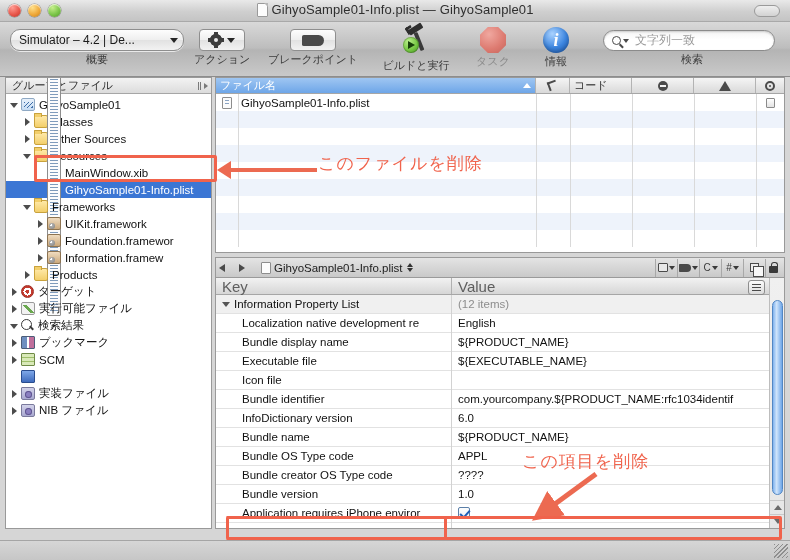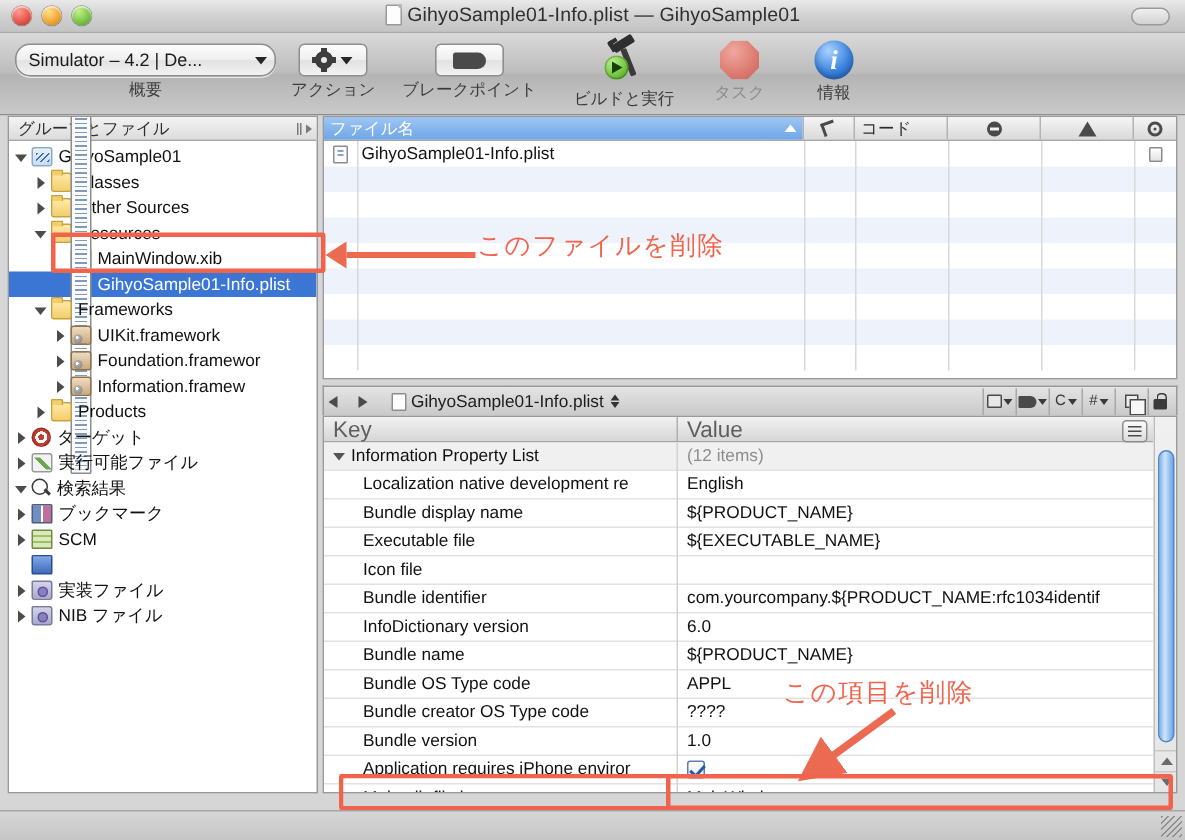--- a/index.html
+++ b/index.html
@@ -483,20 +483,28 @@
     <div class="tb-item" style="left:462px; top:3px; width:62px;">
       <div class="stop-oct"></div>
       <div class="tb-label dim">タスク</div>
     </div>
 
     <div class="tb-item" style="left:528px; top:3px; width:56px;">
       <div class="info-circ">i</div>
       <div class="tb-label">情報</div>
     </div>
 
+    <div class="tb-item" style="left:603px; top:8px; width:178px;">
+      <div class="searchfield">
+        <span class="mag"></span>
+        <span class="mag-caret"></span>
+        <span class="search-ph">文字列一致</span>
+      </div>
+      <div class="tb-label">検索</div>
+    </div>
   </div>
 
   <div class="content">
 
     <div class="sidebar">
       <div class="sb-header">
         <span>グループとファイル</span>
         <span class="sb-grip">
             <i></i>
             <i></i>

